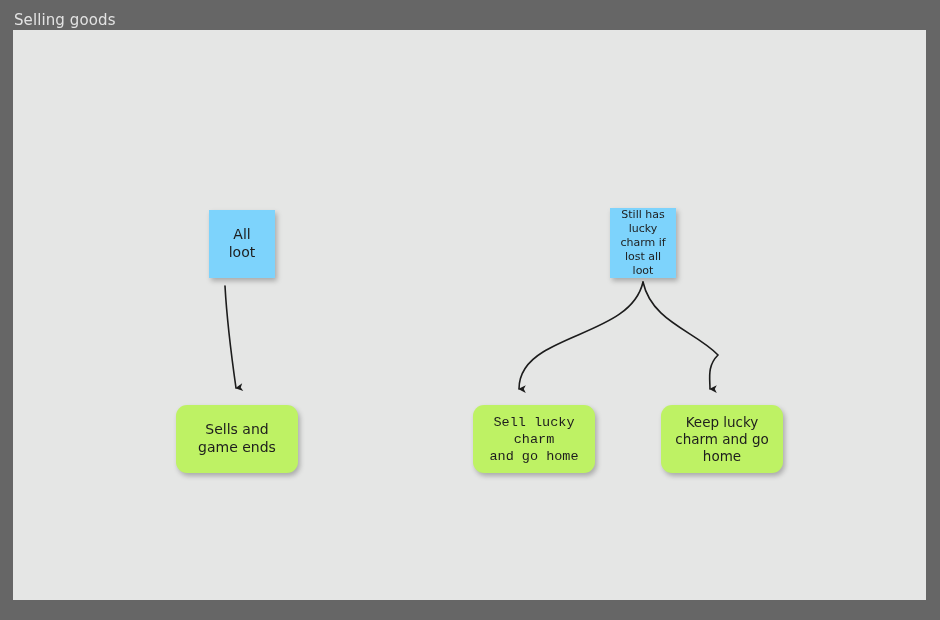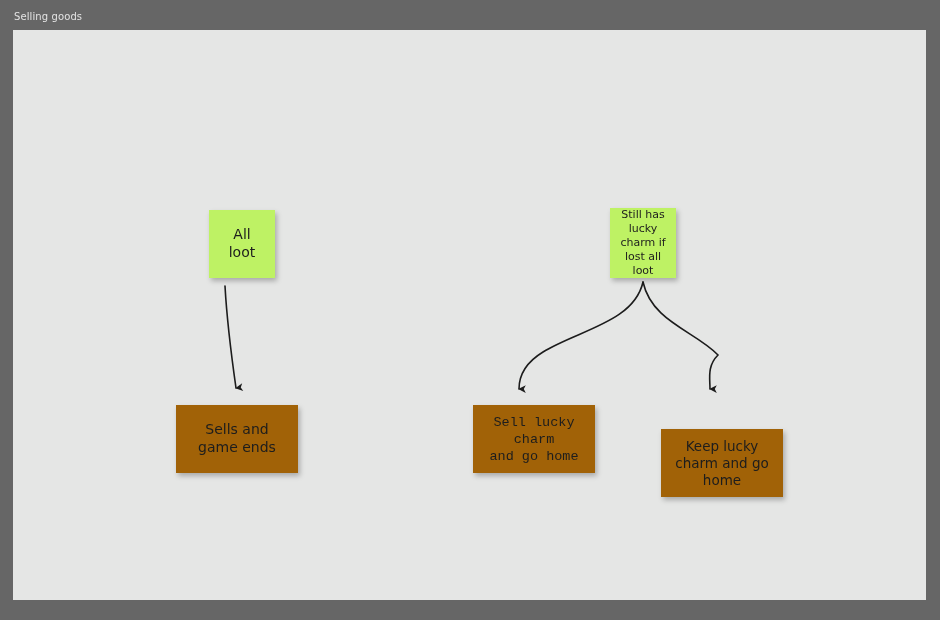--- a/index.html
+++ b/index.html
@@ -22,21 +22,21 @@
   .titlebar {
     position: absolute;
     left: 0; top: 0;
     width: 940px;
     height: 30px;
   }
   .titlebar-label {
     position: absolute;
     left: 14px;
     top: 11px;
-    font-size: 10px;
+    font-size: 15px;
     color: #e3e3e3;
     letter-spacing: 0.1px;
     white-space: nowrap;
   }
   .canvas {
     position: absolute;
     left: 13px;
     top: 30px;
     width: 913px;
     height: 570px;
@@ -57,24 +57,25 @@
     align-items: center;
     justify-content: center;
     text-align: center;
     color: #1d1d1d;
     line-height: 1.26;
     box-shadow: 2px 3px 5px rgba(0,0,0,0.26);
     white-space: pre-line;
     padding: 2px 4px;
   }
   .note-yellow {
-    background: #bef264;
+    background: #7dd3fc;
   }
   .note-teal {
-    background: #a16207;
+    background: #bef264;
+    border-radius: 11px;
   }
   .note-lg { font-size: 14px; }
   .note-sm { font-size: 11px; }
   .note-md { font-size: 13.5px; }
 </style>
 </head>
 <body>
 
 <div id="app">
 
@@ -104,18 +105,18 @@
 lucky
 charm if
 lost all loot</div>
 
     <div class="note note-teal note-lg" style="left: 163px; top: 375px; width: 122px; height: 68px;">Sells and
 game ends</div>
 
     <div class="note note-teal note-md" style="left: 460px; top: 375px; width: 122px; height: 68px; font-family: Liberation Mono, monospace;">Sell lucky charm
 and go home</div>
 
-    <div class="note note-teal note-md" style="left: 648px; top: 375px; width: 122px; height: 68px; margin-top: 24px;">Keep lucky
+    <div class="note note-teal note-md" style="left: 648px; top: 375px; width: 122px; height: 68px;">Keep lucky
 charm and go
 home</div>
 
   </div>
 </div>
 
 </body></html>

